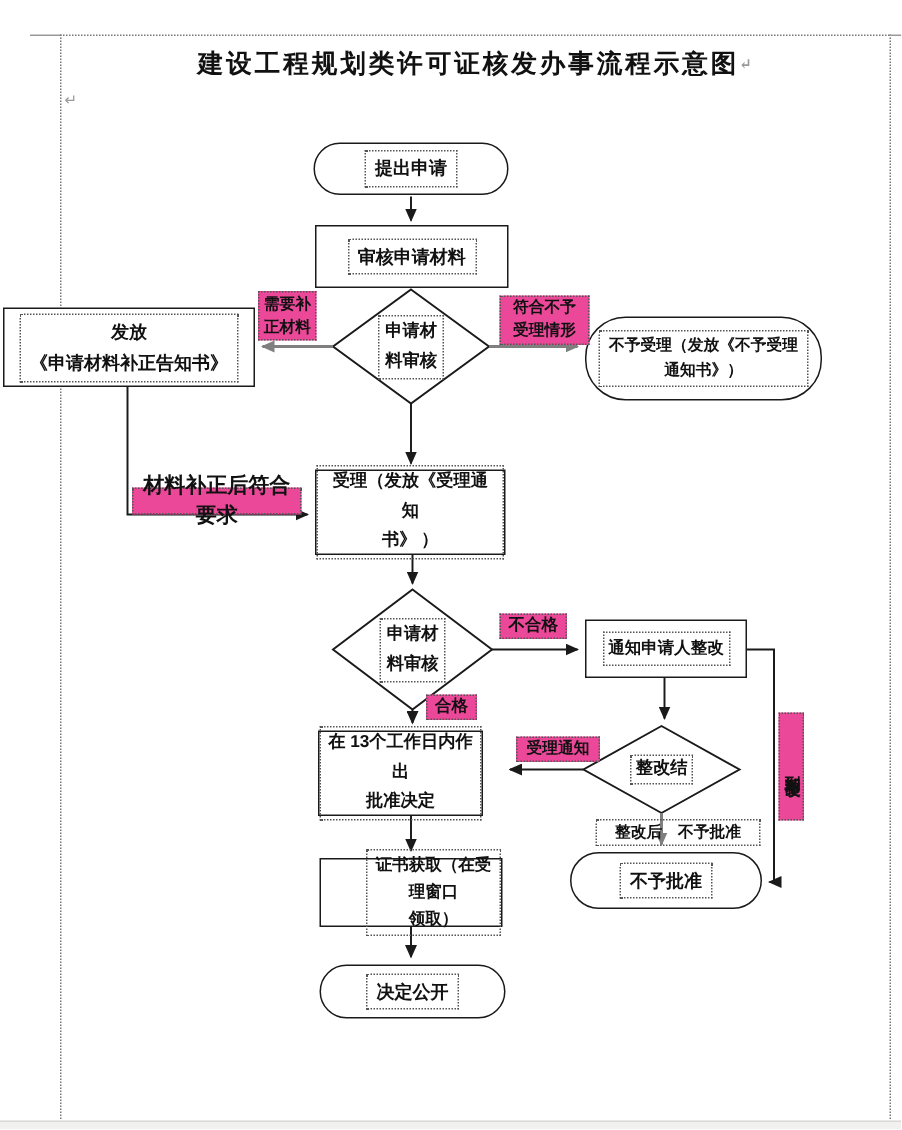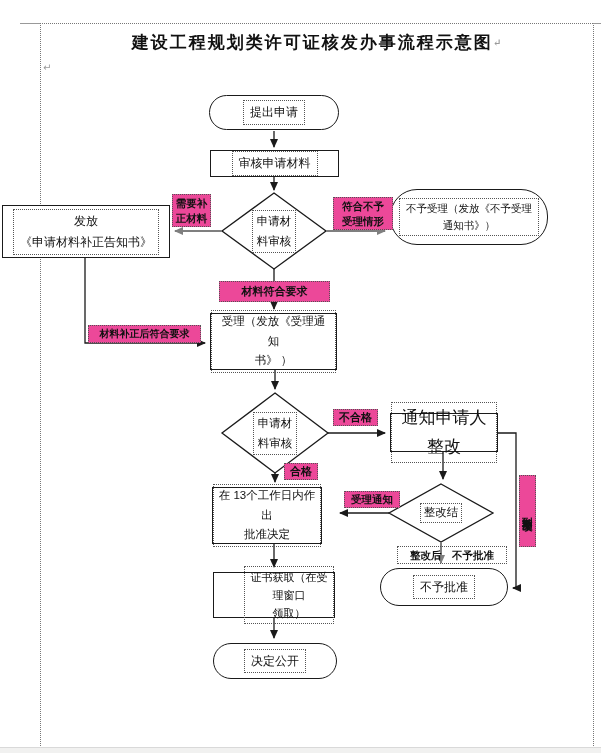--- a/index.html
+++ b/index.html
@@ -15,21 +15,21 @@
          font-family:"DejaVu Serif","Liberation Serif",serif;font-weight:bold;
          font-size:17px;letter-spacing:2px;white-space:nowrap;}
   .pmark{font-size:10px;color:#9a9a9a;letter-spacing:0;vertical-align:2px;}
   .pmark-float{position:absolute;left:43px;top:62px;font-size:10px;color:#9a9a9a;z-index:2;}
   
   svg.overlay{position:absolute;left:0;top:0;z-index:2;}
   
   .node{position:absolute;background:#fff;border:1.3px solid #1a1a1a;box-sizing:border-box;
         display:flex;align-items:center;justify-content:center;text-align:center;z-index:3;}
   .oval{border-radius:20px;}
-  .txt{display:inline-block;border:1px dotted #555;padding:1px 6px;font-weight:400;
+  .txt{display:inline-block;border:1px dotted #555;padding:1px 6px;font-weight:700;
        white-space:pre-line;line-height:1.7;font-size:12px;}
   .txt-sm{font-size:10.5px;line-height:1.6;}
   .dlabel{position:absolute;display:flex;align-items:center;justify-content:center;
           text-align:center;z-index:3;}
   
   .lbl{position:absolute;border:1px dotted #555;background:#ec4899;font-weight:700;font-size:11px;
        line-height:1.4;text-align:center;white-space:pre-line;z-index:3;box-sizing:border-box;
        display:flex;align-items:center;justify-content:center;padding:0 2px;}
   .lbl-clear{background:transparent;}
   .lbl-v{writing-mode:vertical-rl;letter-spacing:1px;font-size:10.5px;}
@@ -78,51 +78,51 @@
 
     <polyline points="222,231 175,231" fill="none" stroke="#7f7f7f" stroke-width="2" marker-end="url(#ag)"></polyline>
     <polyline points="326,231 385,231" fill="none" stroke="#7f7f7f" stroke-width="2" marker-end="url(#ag)"></polyline>
     <polyline points="441,542 441,563" fill="none" stroke="#7f7f7f" stroke-width="2" marker-end="url(#ag)"></polyline>
   </svg>
 
   <div class="node oval" style="left:209px;top:95px;width:130px;height:35px;border-radius:18px;">
     <span class="txt">提出申请</span>
   </div>
 
-  <div class="node" style="left:210px;top:150px;width:129px;height:27px;">
+  <div class="node" style="left:210px;top:150px;width:129px;height:42px;">
     <span class="txt">审核申请材料</span>
   </div>
 
   <div class="node" style="left:2px;top:205px;width:168px;height:53px;">
     <span class="txt" style="line-height:1.75;">发放
 《申请材料补正告知书》</span>
   </div>
 
   <div class="dlabel" style="left:236px;top:209px;width:76px;height:45px;">
     <span class="txt" style="font-size:11.5px;padding:1px 4px;">申请材
 料审核</span>
   </div>
 
-  <div class="node oval" style="left:390px;top:189px;width:158px;height:56px;border-radius:27px;">
+  <div class="node oval" style="left:390px;top:211px;width:158px;height:56px;border-radius:27px;">
     <span class="txt txt-sm">不予受理（发放《不予受理
 通知书》）</span>
   </div>
 
   <div class="node" style="left:210px;top:313px;width:127px;height:57px;">
     <span class="txt" style="font-size:11.5px;">受理（发放《受理通知
 书》 ）</span>
   </div>
 
   <div class="dlabel" style="left:237px;top:411px;width:76px;height:45px;">
     <span class="txt" style="font-size:11.5px;padding:1px 4px;">申请材
 料审核</span>
   </div>
 
   <div class="node" style="left:390px;top:413px;width:108px;height:39px;">
-    <span class="txt" style="font-size:17px;padding:1px 3px;">通知申请人整改</span>
+    <span class="txt" style="font-size:11px;padding:1px 3px;">通知申请人整改</span>
   </div>
 
   <div class="dlabel" style="left:405px;top:501px;width:72px;height:24px;">
     <span class="txt" style="font-size:11.5px;padding:0 3px;line-height:1.5;">整改结</span>
   </div>
 
   <div class="node" style="left:212px;top:487px;width:110px;height:57px;">
     <span class="txt" style="font-size:11.5px;padding:1px 2px;">在 13个工作日内作出
 批准决定</span>
   </div>
@@ -135,23 +135,22 @@
     <span class="txt" style="font-size:11px;padding:1px 2px;line-height:1.65;">证书获取（在受理窗口
 领取）</span>
   </div>
 
   <div class="node oval" style="left:213px;top:643px;width:124px;height:36px;border-radius:18px;">
     <span class="txt">决定公开</span>
   </div>
 
   <div class="lbl" style="left:172px;top:194px;width:39px;height:33px;font-size:10.5px;">需要补
 正材料</div>
-  <div class="lbl" style="left:333px;top:197px;width:60px;height:33px;font-size:10.5px;">符合不予
+  <div class="lbl" style="left:333px;top:197px;width:60px;height:33px;font-size:10.5px;font-family:Liberation Mono, monospace;">符合不予
 受理情形</div>
-  <div class="lbl" style="left:219px;top:281px;width:111px;height:21px;">材料符合要求</div>
-  <div class="lbl" style="left:88px;top:325px;width:113px;height:18px;font-size:10px;text-align:center;">材料补正后符合要求</div>
+  <div class="lbl" style="left:88px;top:325px;width:113px;height:18px;font-size:14px;text-align:center;">材料补正后符合要求</div>
   <div class="lbl" style="left:333px;top:409px;width:45px;height:17px;">不合格</div>
   <div class="lbl" style="left:284px;top:463px;width:34px;height:17px;">合格</div>
   <div class="lbl" style="left:344px;top:491px;width:56px;height:17px;font-size:10.5px;">受理通知</div>
   <div class="lbl lbl-clear" style="left:397px;top:546px;width:110px;height:18px;font-size:10.5px;">整改后　不予批准</div>
   <div class="lbl lbl-v" style="left:519px;top:475px;width:17px;height:72px;">到期不整改</div>
 
 </div>
 
 </body></html>

